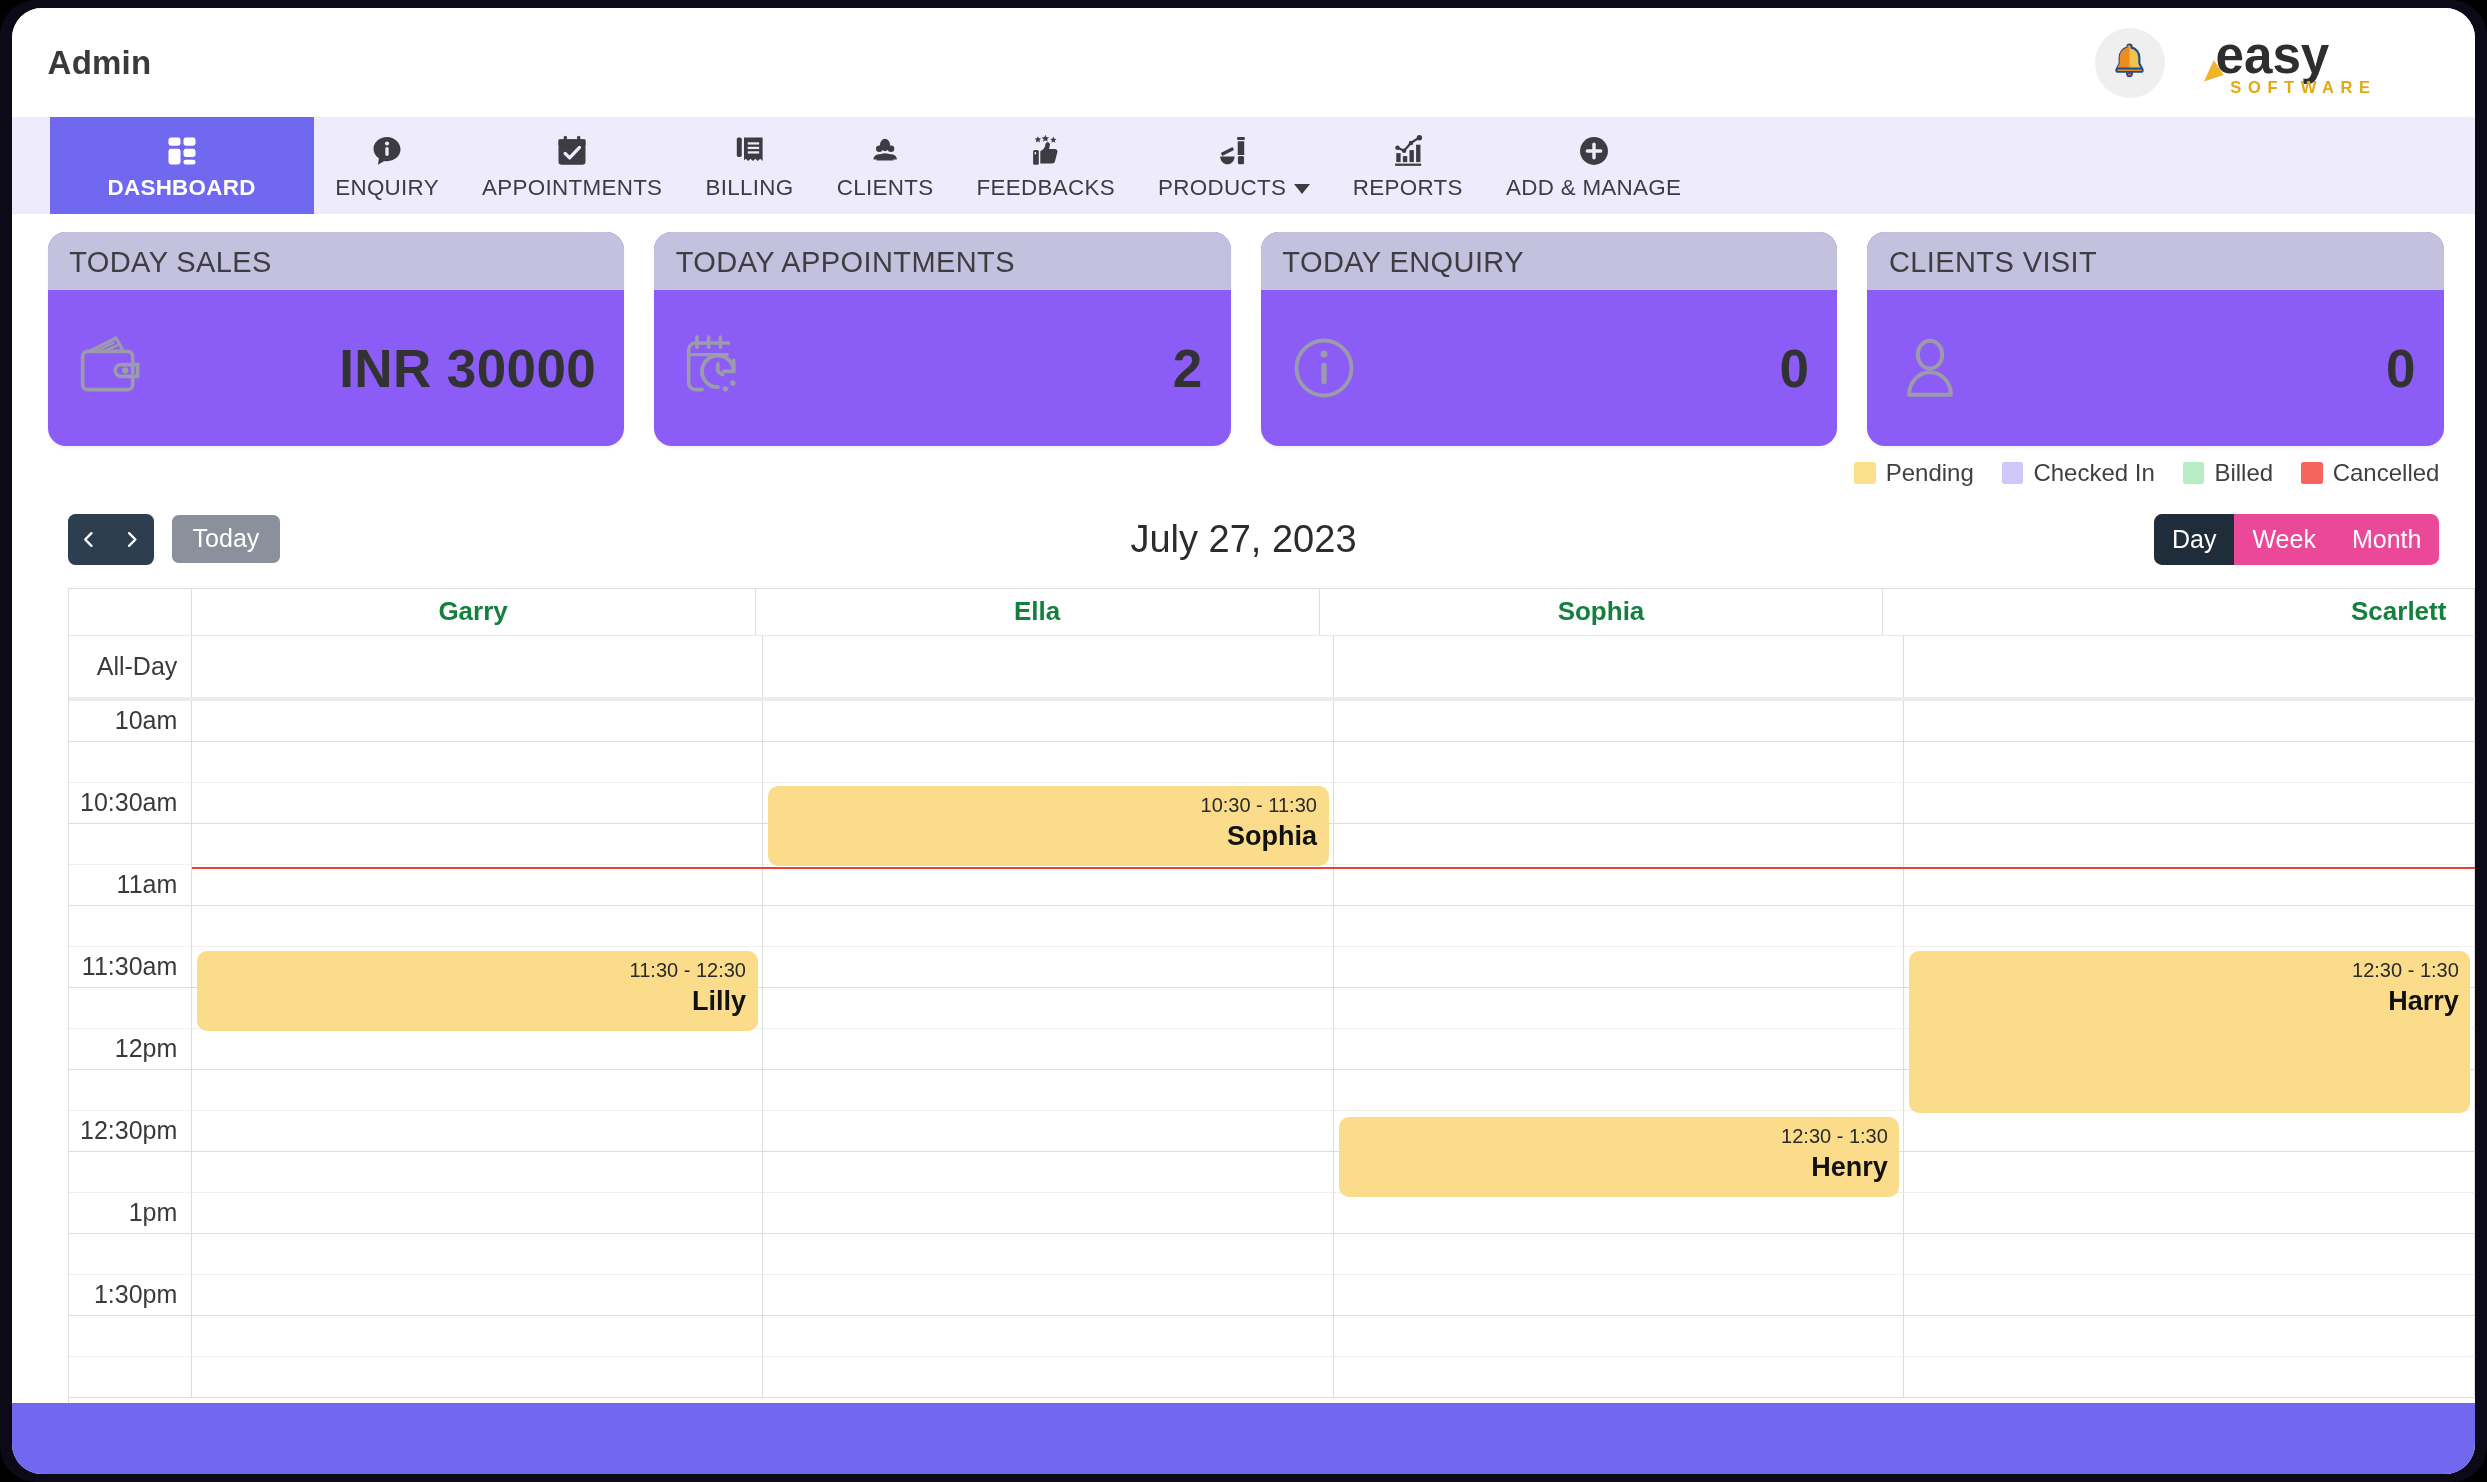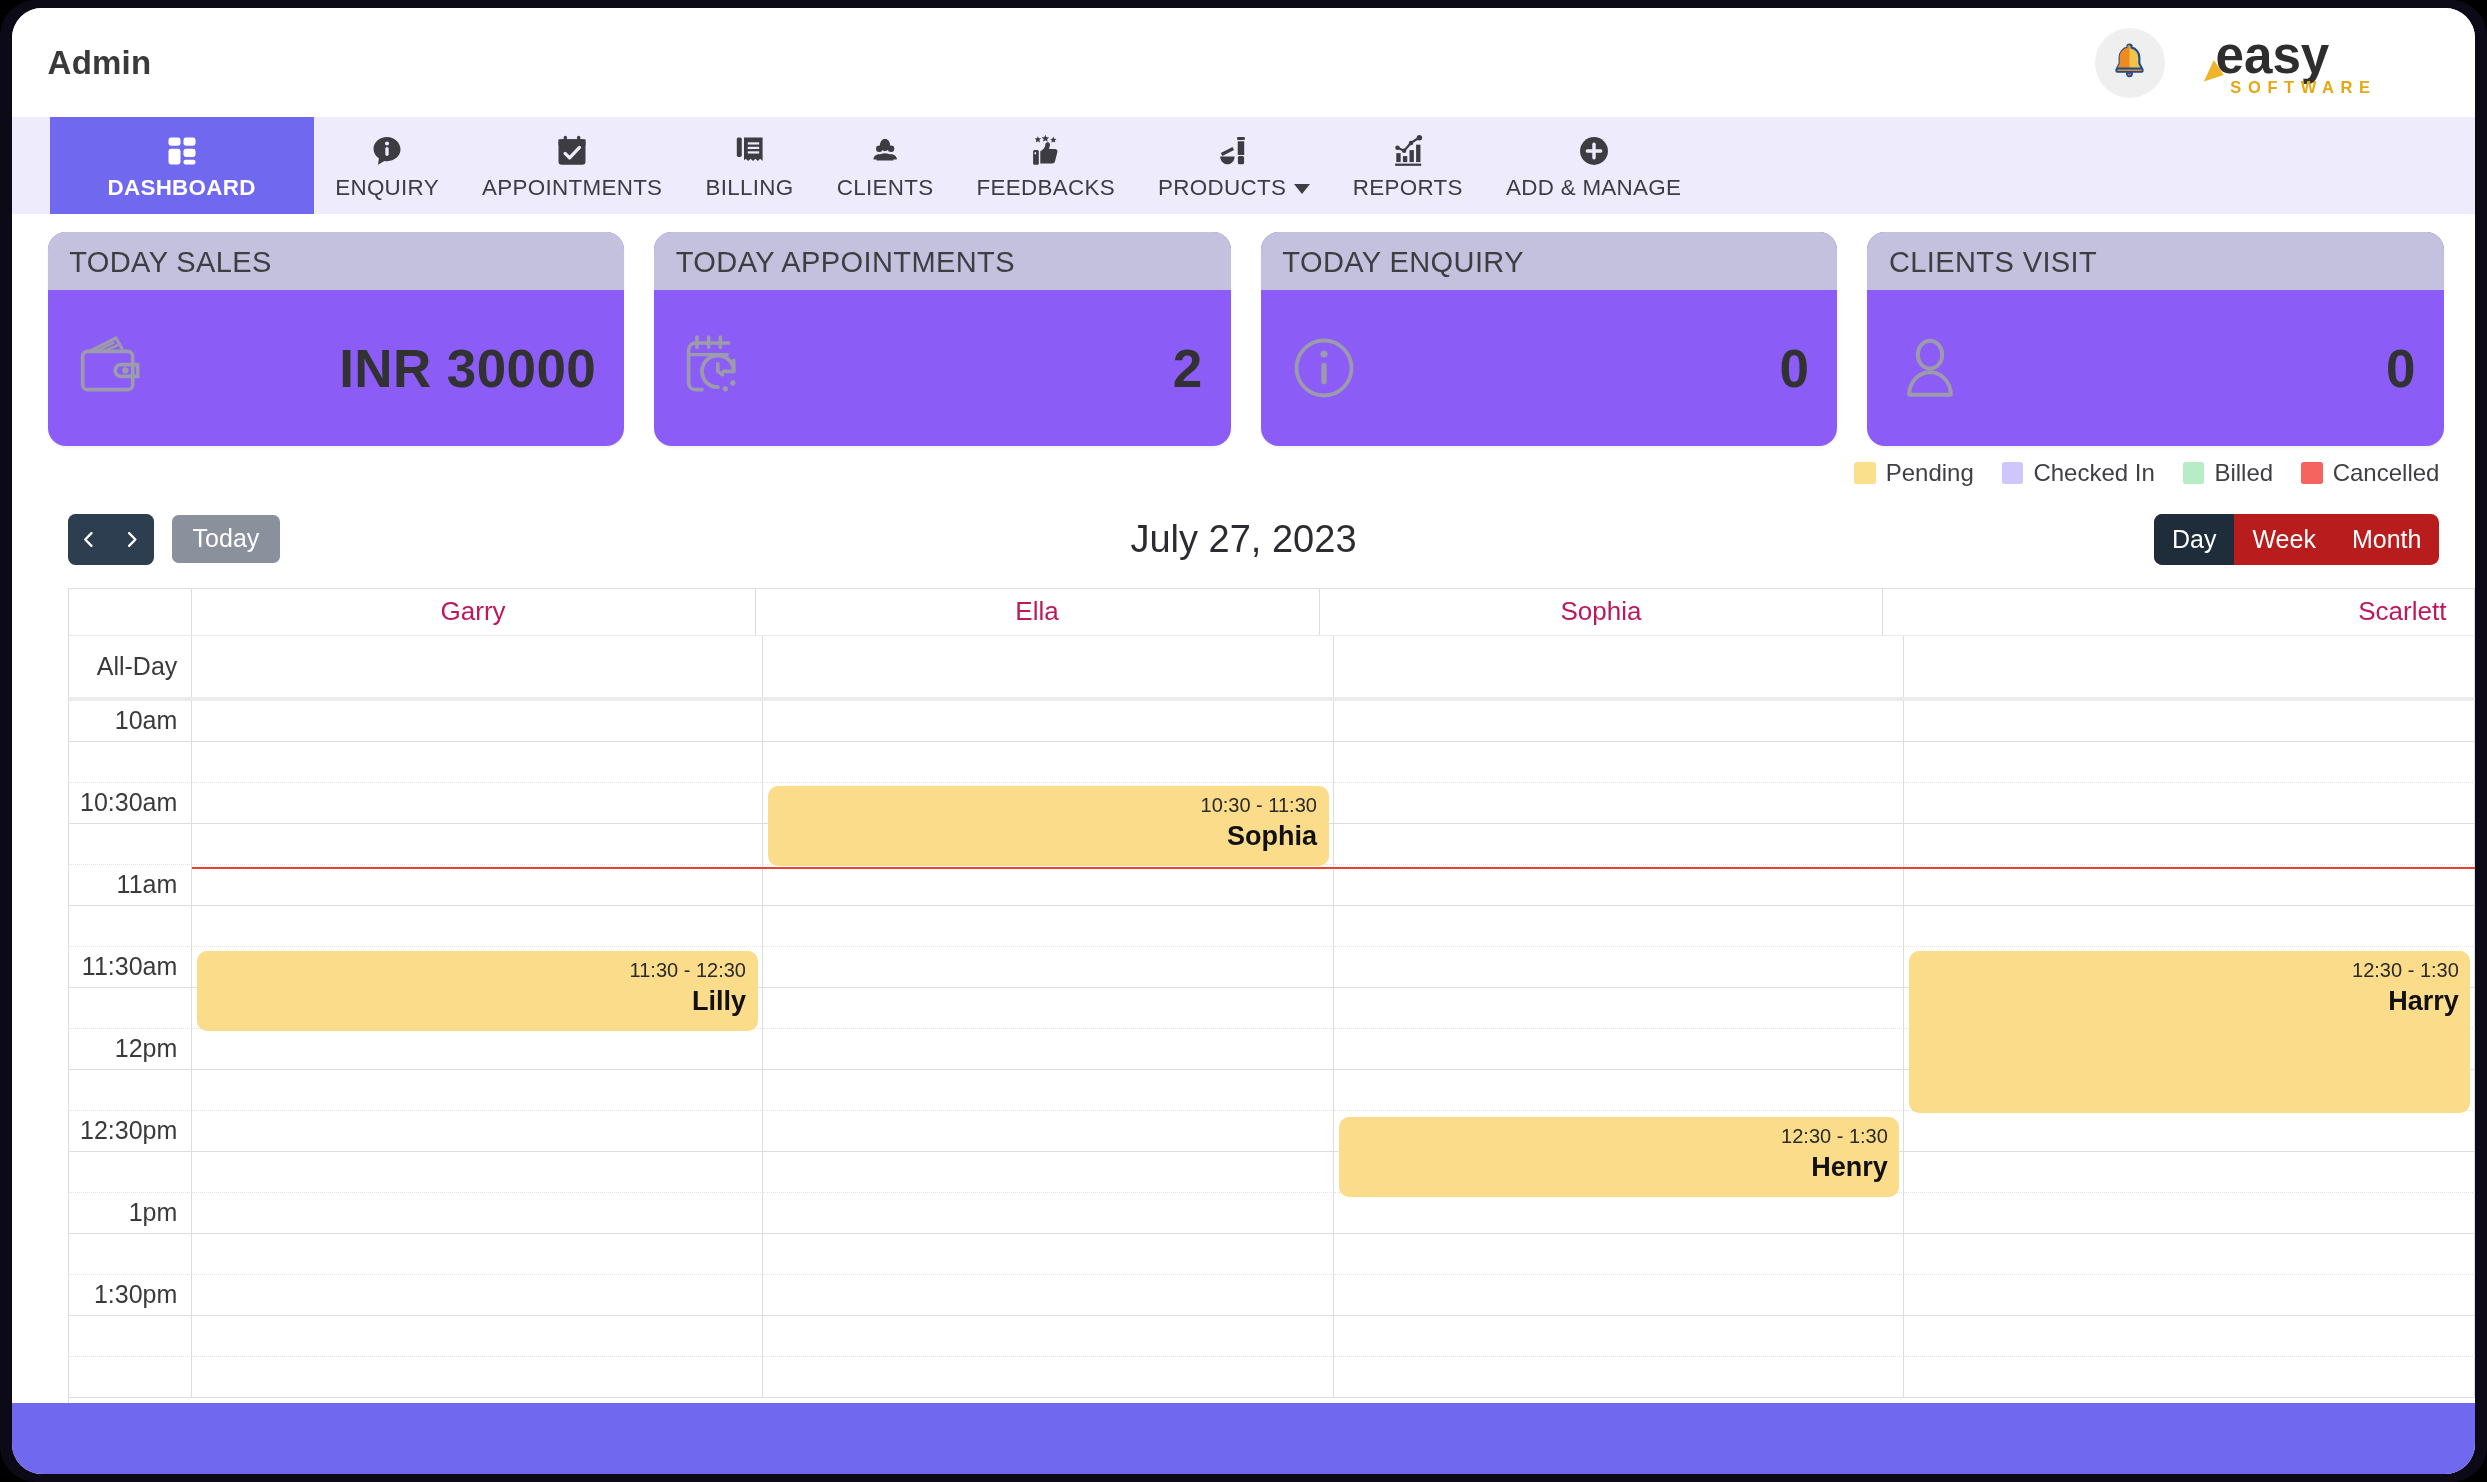--- a/index.html
+++ b/index.html
@@ -182,21 +182,21 @@
     position: absolute;
     left: 0; right: 0;
     text-align: center;
     font-size: 38px;
     color: #2c2c30;
     pointer-events: none;
   }
   #view-switch {
     margin-left: auto;
     display: flex;
-    background: #b91c1c;
+    background: #ec4899;
     border-radius: 8.3px;
     overflow: hidden;
     height: 51px;
   }
   .view-btn {
     display: flex; align-items: center;
     padding: 0 18px;
     color: #ffffff;
     font-size: 25px;
     cursor: pointer;
@@ -233,21 +233,22 @@
   #cal-header { display: flex; border-bottom: 1.7px solid #e9e9e9; }
   #cal-header .time-gutter { height: 46px; padding-top: 0; }
   .col-head {
     flex: 1 1 0;
     border-right: 1.7px solid #dddddd;
     height: 46px;
     display: flex;
     align-items: center;
     justify-content: center;
     font-size: 26px;
-    color: #be185d;
+    color: #15803d;
+    font-weight: bold;
   }
   .col-head.right-aligned { justify-content: flex-end; padding-right: 28px; }
 
   
   #allday-row { display: flex; border-bottom: 4.1px solid #ececec; }
   #allday-row .time-gutter {
     height: 61px;
     align-items: center;
     padding-top: 0;
     font-size: 25px;

